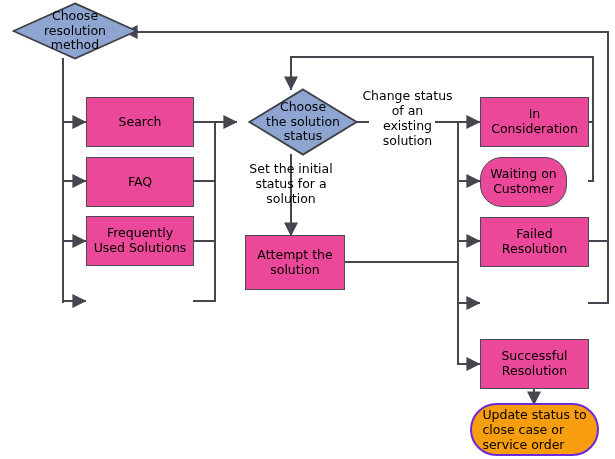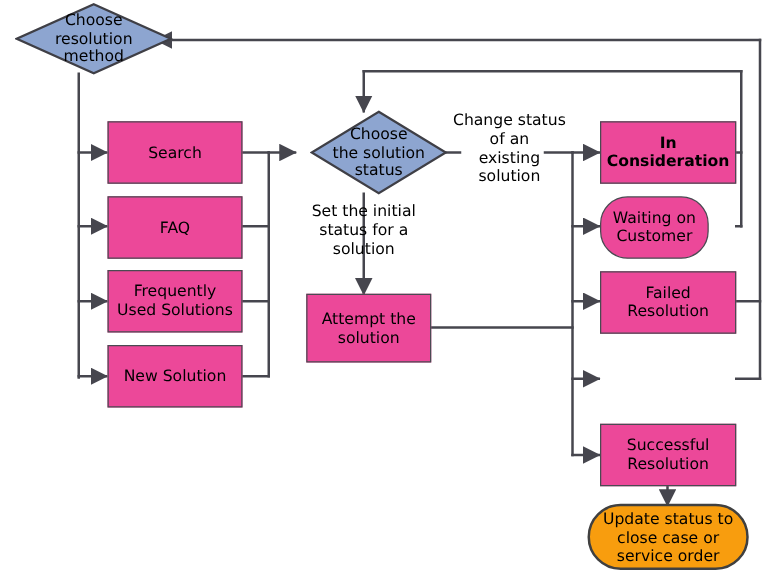--- a/index.html
+++ b/index.html
@@ -59,26 +59,25 @@
     justify-content: center;
     text-align: center;
     font-size: 12.5px;
     line-height: 1.18;
     color: #000000;
   }
   .oval {
     position: absolute;
     box-sizing: border-box;
     background: #f89d0e;
-    border: 2px solid #404040;
+    border: 2px solid #6d28d9;
     border-radius: 28px;
     display: flex;
     align-items: center;
     justify-content: center;
-    text-align: center;
     font-size: 12.5px;
     line-height: 1.2;
     color: #000000;
     z-index: 3;
   }
   .edge-label {
     position: absolute;
     text-align: center;
     font-size: 12.5px;
     line-height: 1.2;
@@ -167,30 +166,27 @@
 
   <div class="node rect" style="left:86px; top:157px; width:108px; height:50px;">
     <span class="lbl" style="white-space:pre-line;">FAQ</span>
   </div>
 
   <div class="node rect" style="left:86px; top:216px; width:108px; height:50px;">
     <span class="lbl" style="white-space:pre-line;">Frequently
 Used Solutions</span>
   </div>
 
-  <div class="node rect" style="left:86px; top:276px; width:108px; height:50px;">
-    <span class="lbl" style="white-space:pre-line;">New Solution</span>
-  </div>
 
   <div class="node rect" style="left:245px; top:235px; width:100px; height:55px;">
     <span class="lbl" style="white-space:pre-line;">Attempt the
 solution</span>
   </div>
 
-  <div class="node rect" style="left:480px; top:97px; width:109px; height:50px;font-weight:bold;">
+  <div class="node rect" style="left:480px; top:97px; width:109px; height:50px;">
     <span class="lbl" style="white-space:pre-line;">In
 Consideration</span>
   </div>
 
   <div class="node rect" style="left:480px; top:157px; width:87px; height:50px;border-radius:22px;">
     <span class="lbl" style="white-space:pre-line;">Waiting on
 Customer</span>
   </div>
 
   <div class="node rect" style="left:480px; top:217px; width:109px; height:50px;">

